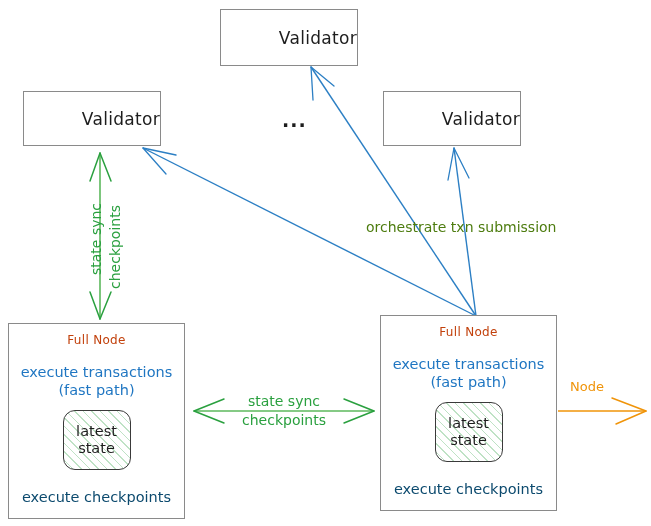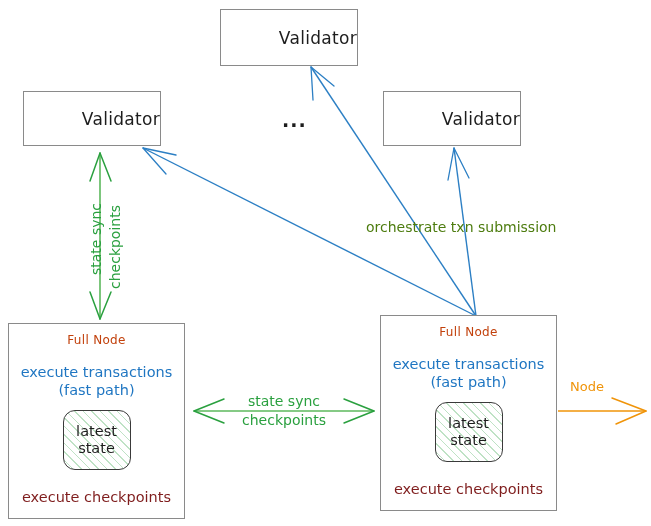--- a/index.html
+++ b/index.html
@@ -58,21 +58,21 @@
     font-family: "DejaVu Sans", sans-serif;
     font-size: 14.5px;
     color: #1f76c2;
     text-align: center;
     line-height: 1.25;
     margin-top: 16px;
   }
   .fn-green {
     font-family: "DejaVu Sans", sans-serif;
     font-size: 14.5px;
-    color: #7f1d1d;
+    color: #0c4a6e;
     text-align: center;
     margin-top: auto;
     margin-bottom: 13px;
   }
   .state-box {
     margin-top: 11px;
     width: 68px;
     height: 60px;
     box-sizing: border-box;
     border: 1.6px solid #3a3a3a;

